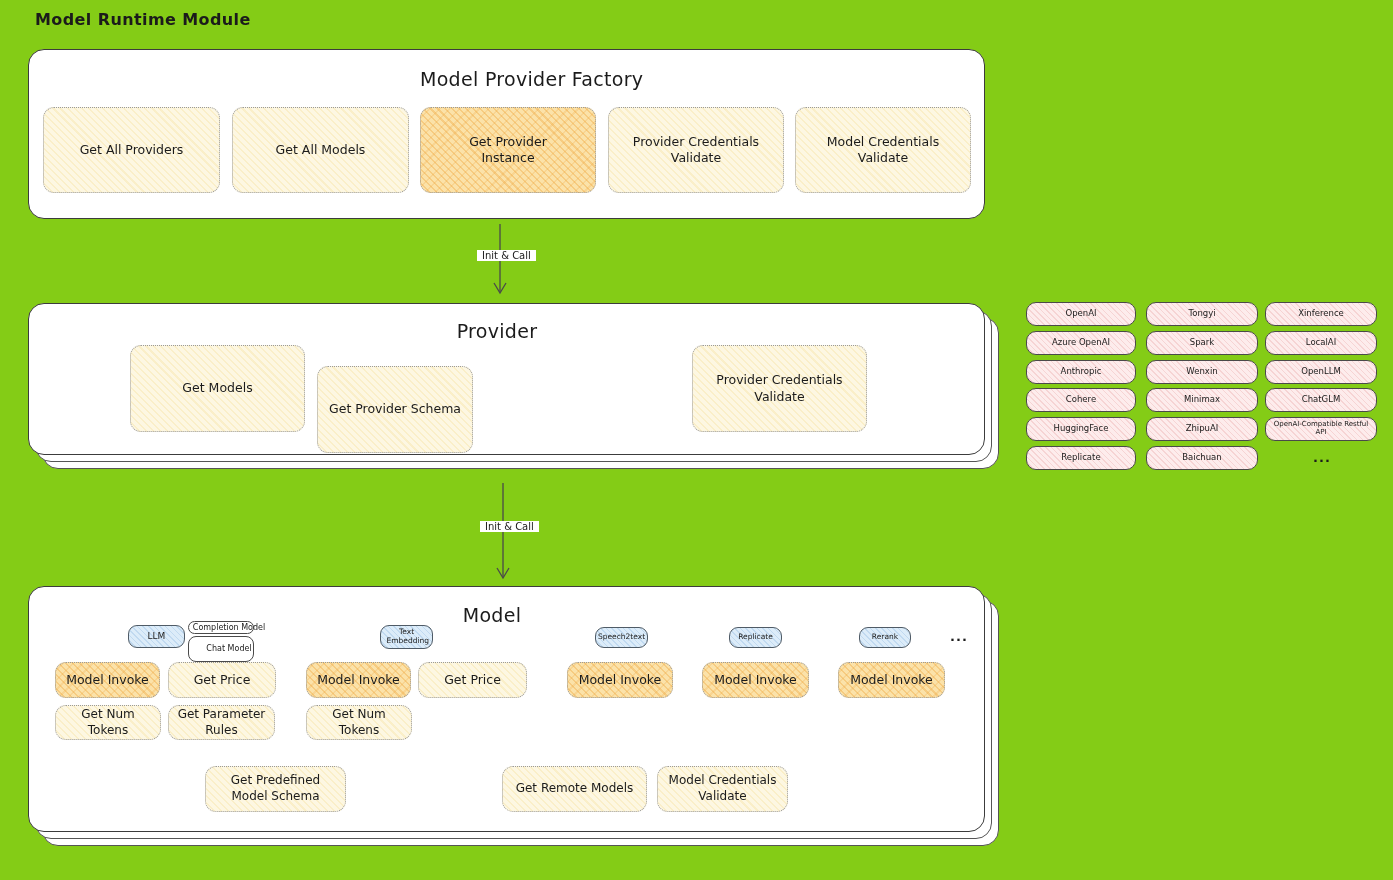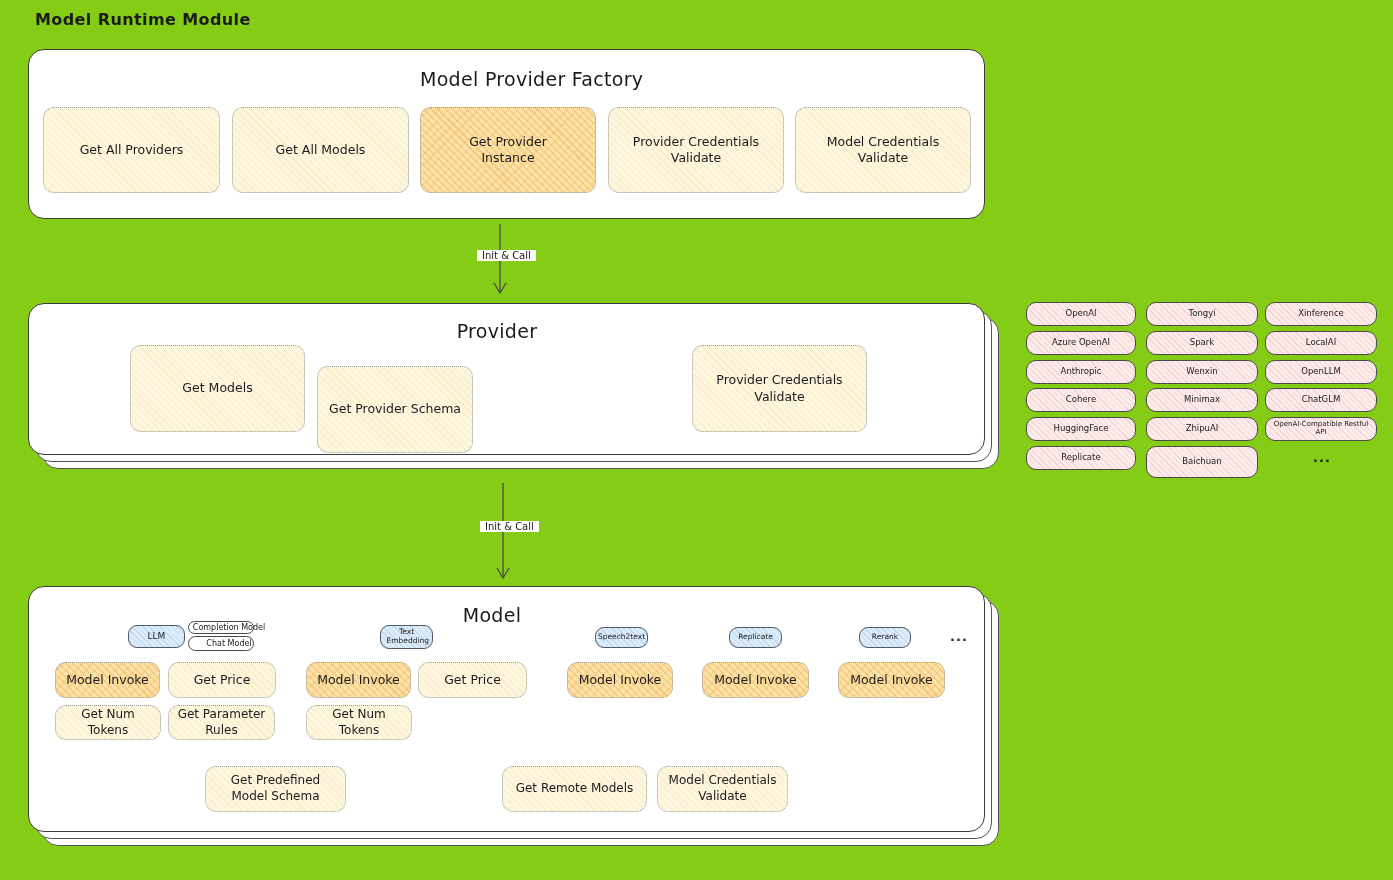--- a/index.html
+++ b/index.html
@@ -153,21 +153,21 @@
   <div class="abs chip" style="left:1146px;top:417px;width:112px;height:24px;">
       <span>ZhipuAI</span>
     </div>
   <div class="abs chip chip-small" style="left:1265px;top:417px;width:112px;height:24px;">
       <span>OpenAI-Compatible Restful API</span>
     </div>
 
   <div class="abs chip" style="left:1026px;top:446px;width:110px;height:24px;">
       <span>Replicate</span>
     </div>
-  <div class="abs chip" style="left:1146px;top:446px;width:112px;height:32px;">
+  <div class="abs chip" style="left:1146px;top:446px;width:112px;height:24px;">
       <span>Baichuan</span>
     </div>
   <div class="abs ellipsis" style="left:1313px;top:450px;">...</div>
 
   <svg class="abs arrow" style="left:495px;top:483px;" width="16" height="98">
     <line x1="8" y1="0" x2="8" y2="94" stroke="#4a4a4a" stroke-width="1.3"></line>
     <path d="M2,85 L8,95 L14,85" fill="none" stroke="#4a4a4a" stroke-width="1.3"></path>
   </svg>
   <div class="abs arrow-label" style="left:480px;top:521px;">Init &amp; Call</div>
 
@@ -175,21 +175,21 @@
   <div class="abs stack" style="left:35px;top:593px;width:957px;height:246px;"></div>
   <div class="abs big-box" style="left:28px;top:586px;width:957px;height:246px;"></div>
   <div class="abs box-title" style="left:442px;top:604px;width:100px;">Model</div>
 
   <div class="abs tab" style="left:128px;top:625px;width:57px;height:23px;font-size:9px;">
       <span>LLM</span>
     </div>
   <div class="abs mini-tab" style="left:188px;top:621px;width:66px;height:13px;">
       <span>Completion Model</span>
     </div>
-  <div class="abs mini-tab" style="left:188px;top:636px;width:66px;height:15px;">
+  <div class="abs mini-tab" style="left:188px;top:636px;width:66px;height:26px;">
       <span>Chat Model</span>
     </div>
   <div class="abs tab" style="left:380px;top:625px;width:53px;height:24px;">
       <span style="max-width:40px;">Text Embedding</span>
     </div>
   <div class="abs tab" style="left:595px;top:627px;width:53px;height:21px;">
       <span>Speech2text</span>
     </div>
   <div class="abs tab" style="left:729px;top:627px;width:53px;height:21px;">
       <span>Replicate</span>

